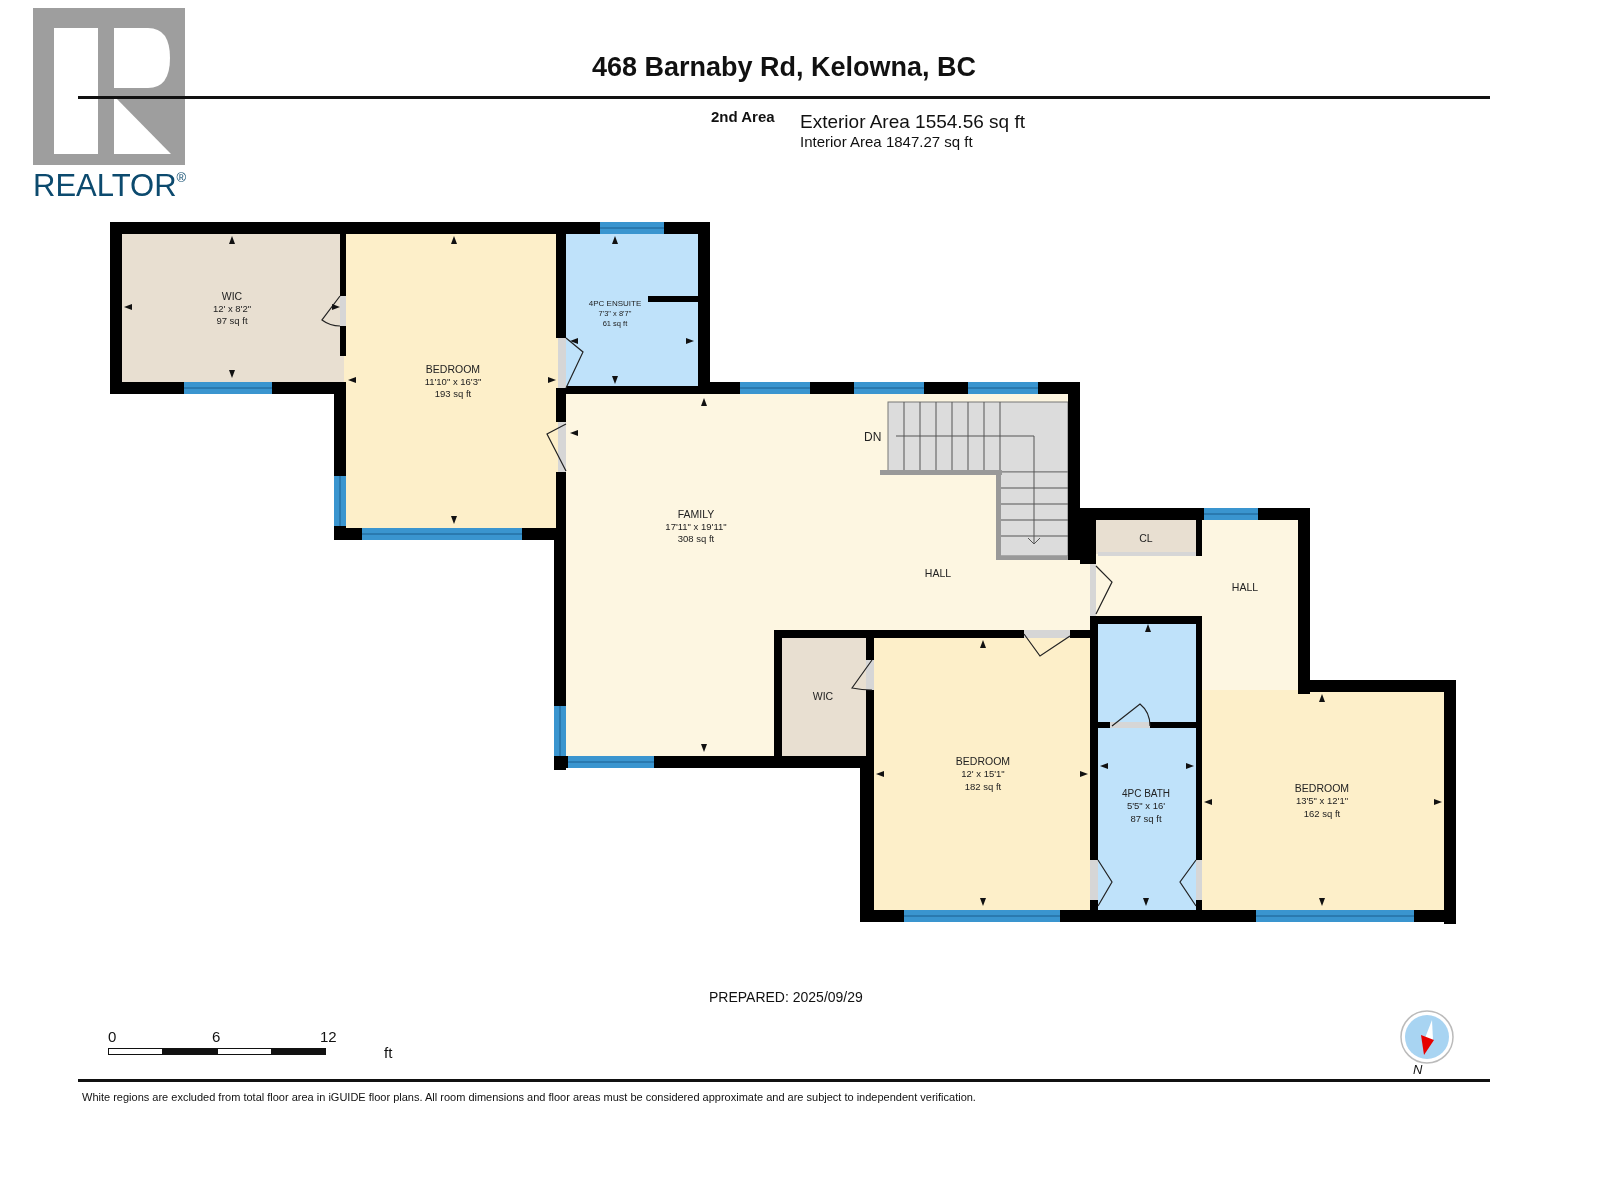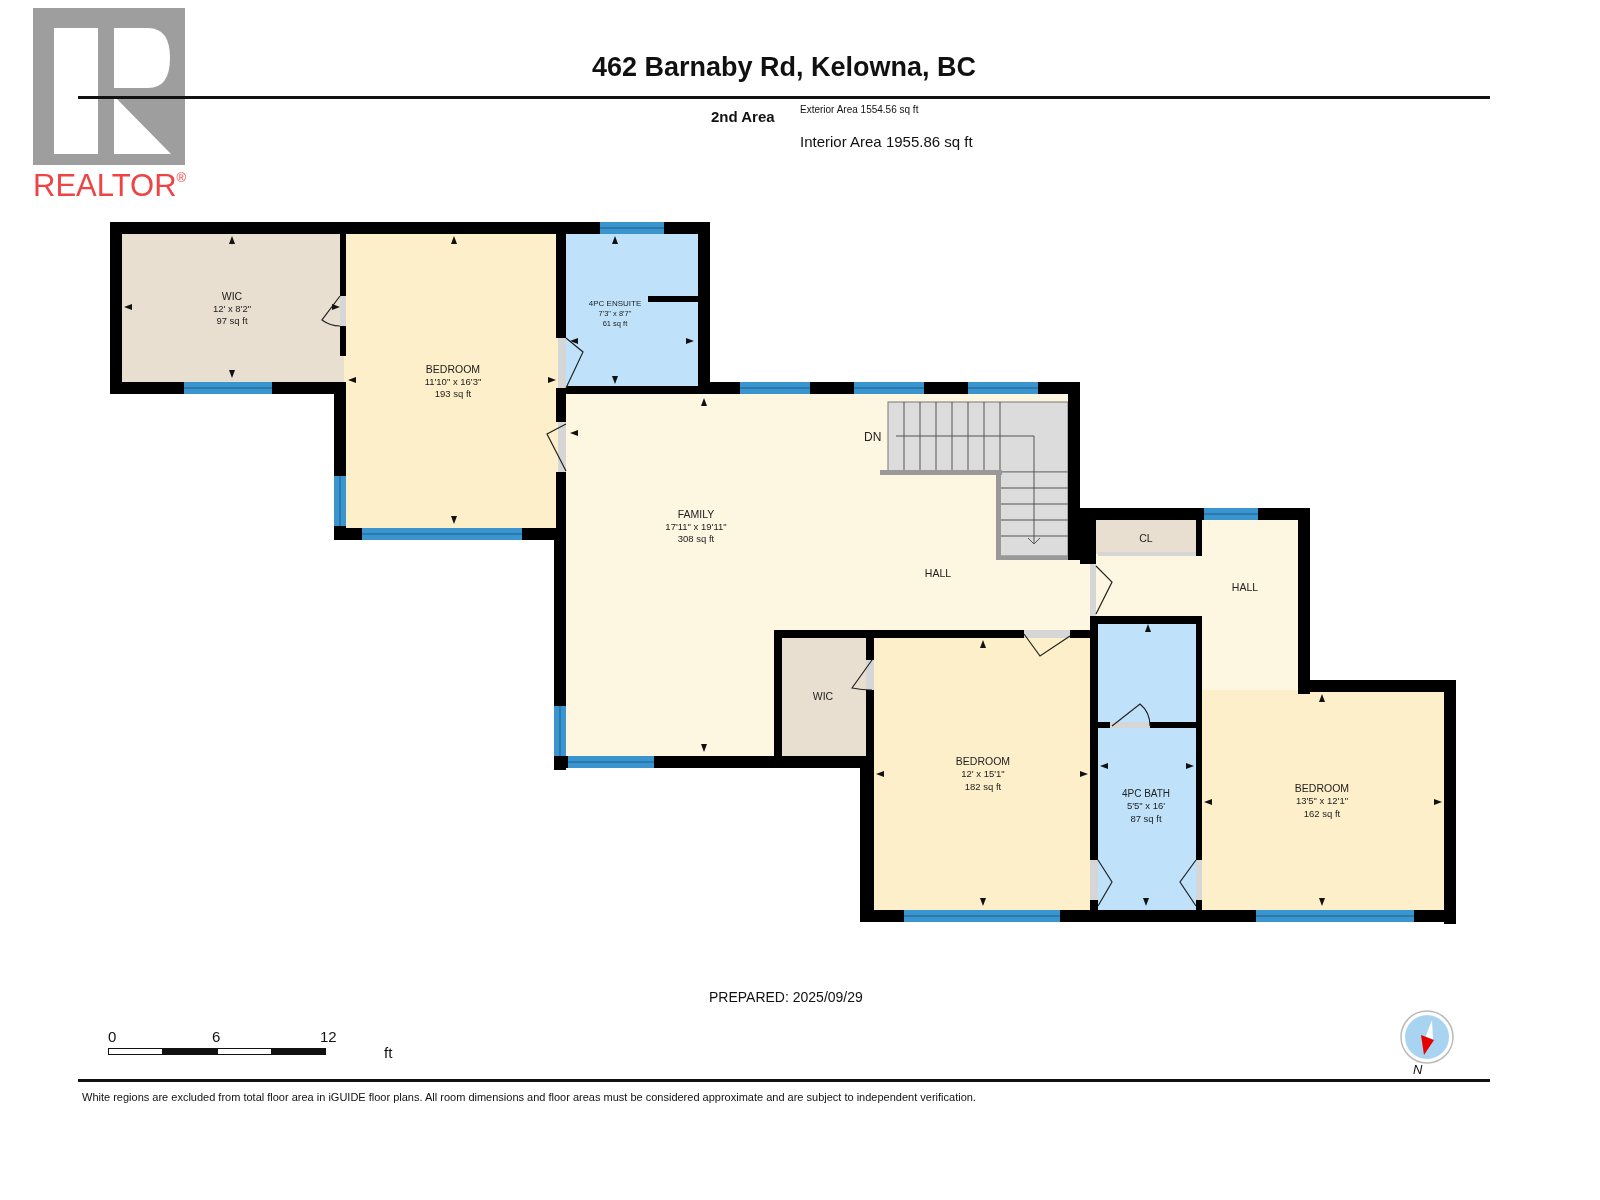--- a/index.html
+++ b/index.html
@@ -1,25 +1,25 @@
 <!DOCTYPE html>
 <html><head>
 <meta charset="utf-8">
 <style>
   html, body { margin:0; padding:0; background:#ffffff; }
   body { width:1600px; height:1200px; position:relative; overflow:hidden; font-family:"Liberation Sans", sans-serif; color:#111; }
   .abs { position:absolute; }
   #logo { left:33px; top:8px; width:152px; height:192px; }
   #logo .box { position:absolute; left:0; top:0; width:152px; height:157px; background:#9e9e9e; }
-  #logo .word { position:absolute; left:0; top:160px; font-size:31px; color:#ef4444; letter-spacing:0px; font-family:"Liberation Sans", sans-serif; }
+  #logo .word { position:absolute; left:0; top:160px; font-size:31px; color:#0c4a6e; letter-spacing:0px; font-family:"Liberation Sans", sans-serif; }
   #logo .reg { font-size:13px; vertical-align:top; position:relative; top:2px; }
   #title { left:0; width:1568px; top:52px; text-align:center; font-size:27px; font-weight:bold; }
   #title-rule { left:78px; top:96px; width:1412px; height:3px; background:#111; }
   #floor-label { left:711px; top:108px; font-size:15px; font-weight:bold; }
-  #ext-area { left:800px; top:104px; font-size:10px;text-align:center; }
+  #ext-area { left:800px; top:111px; font-size:19px;text-align:center; }
   #int-area { left:800px; top:133px; font-size:15px; }
   #plan { left:0; top:0; width:1600px; height:1200px; }
   .room-label { font-family:"Liberation Sans", sans-serif; fill:#222; text-anchor:middle; }
   #scale { left:108px; top:1028px; width:260px; height:40px; }
   #scale .n { position:absolute; top:0; font-size:15px; }
   #scale .bar { position:absolute; top:20px; height:7px; border:1px solid #111; box-sizing:border-box; }
   #scale .unit { position:absolute; left:228px; top:16px; font-size:15px;margin-left:48px; }
   #prepared { left:709px; top:989px; font-size:14px; }
   #compass { left:1399px; top:1008px; width:58px; height:70px; }
   #compass .n { position:absolute; left:14px; top:54px; font-size:13px; font-style:italic; }
@@ -33,25 +33,25 @@
   <div class="box">
     <svg width="152" height="157" viewBox="0 0 152 157">
       <rect x="21" y="20" width="44" height="126" fill="#fff"></rect>
       <path d="M81 20 H115 Q137 20 137 50 Q137 80 115 80 H81 Z" fill="#fff"></path>
       <path d="M81 88 L138 146 H81 Z" fill="#fff"></path>
     </svg>
   </div>
   <div class="word"><span>REALTOR</span><span class="reg">®</span></div>
 </div>
 
-<div id="title" class="abs">462 Barnaby Rd, Kelowna, BC</div>
+<div id="title" class="abs">468 Barnaby Rd, Kelowna, BC</div>
 <div id="title-rule" class="abs"></div>
 <div id="floor-label" class="abs">2nd Area</div>
 <div id="ext-area" class="abs">Exterior Area 1554.56 sq ft</div>
-<div id="int-area" class="abs">Interior Area 1955.86 sq ft</div>
+<div id="int-area" class="abs">Interior Area 1847.27 sq ft</div>
 
 <svg id="plan" class="abs" viewBox="0 0 1600 1200">
 
   <g>
     <rect x="120" y="232" width="224" height="150" fill="#e8dfd1"></rect>
     <rect x="344" y="232" width="216" height="296" fill="#fdefc9"></rect>
     <rect x="566" y="232" width="134" height="156" fill="#bfe2fa"></rect>
     <rect x="566" y="392" width="506" height="366" fill="#fdf6e1"></rect>
     <rect x="1072" y="518" width="228" height="115" fill="#fdf6e1"></rect>
     <rect x="1200" y="518" width="100" height="175" fill="#fdf6e1"></rect>

